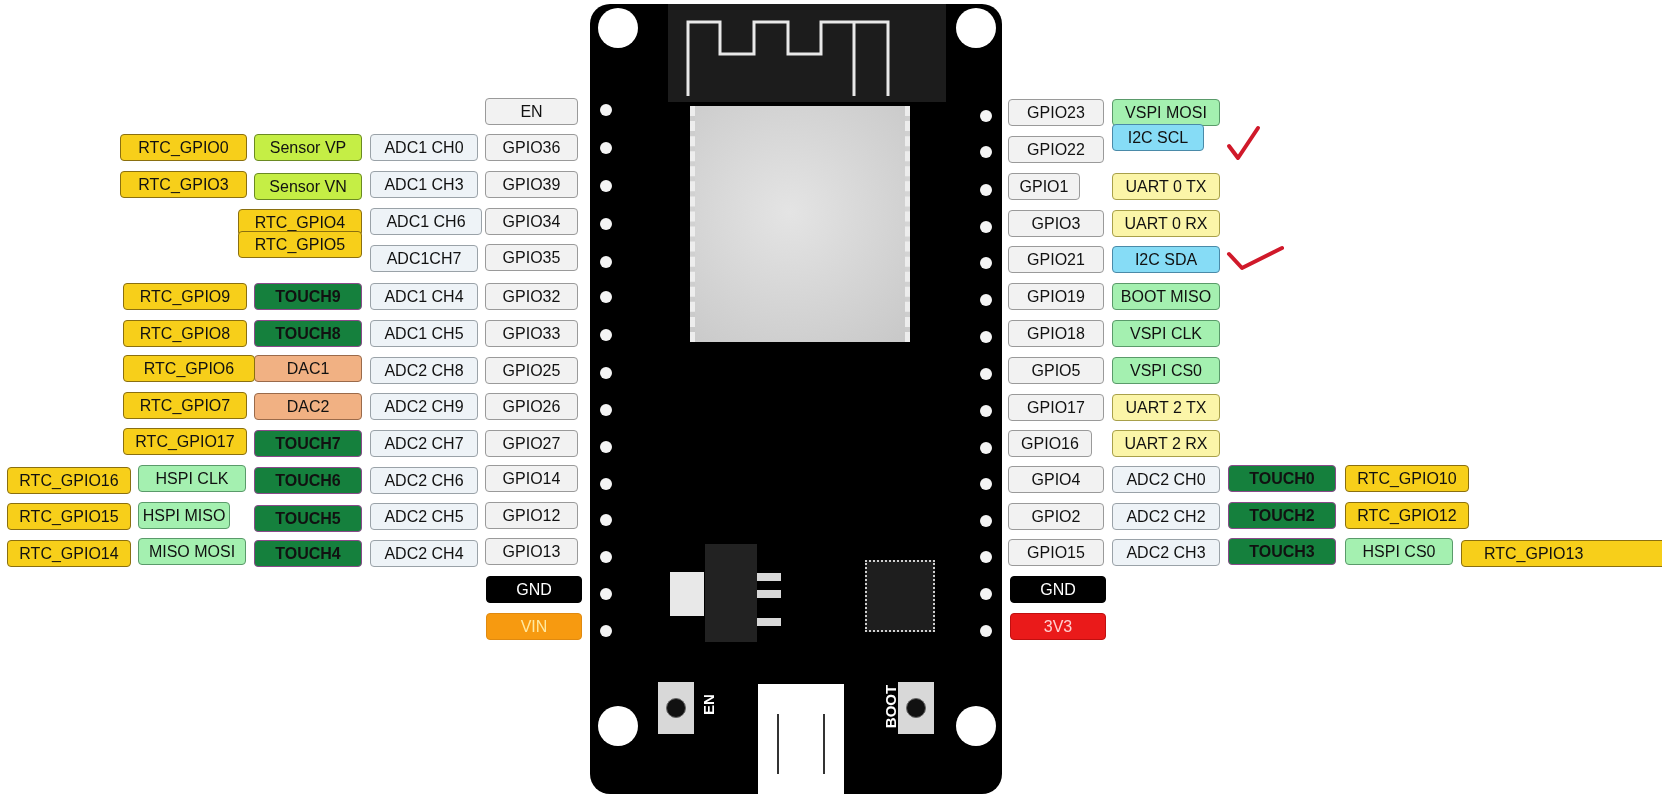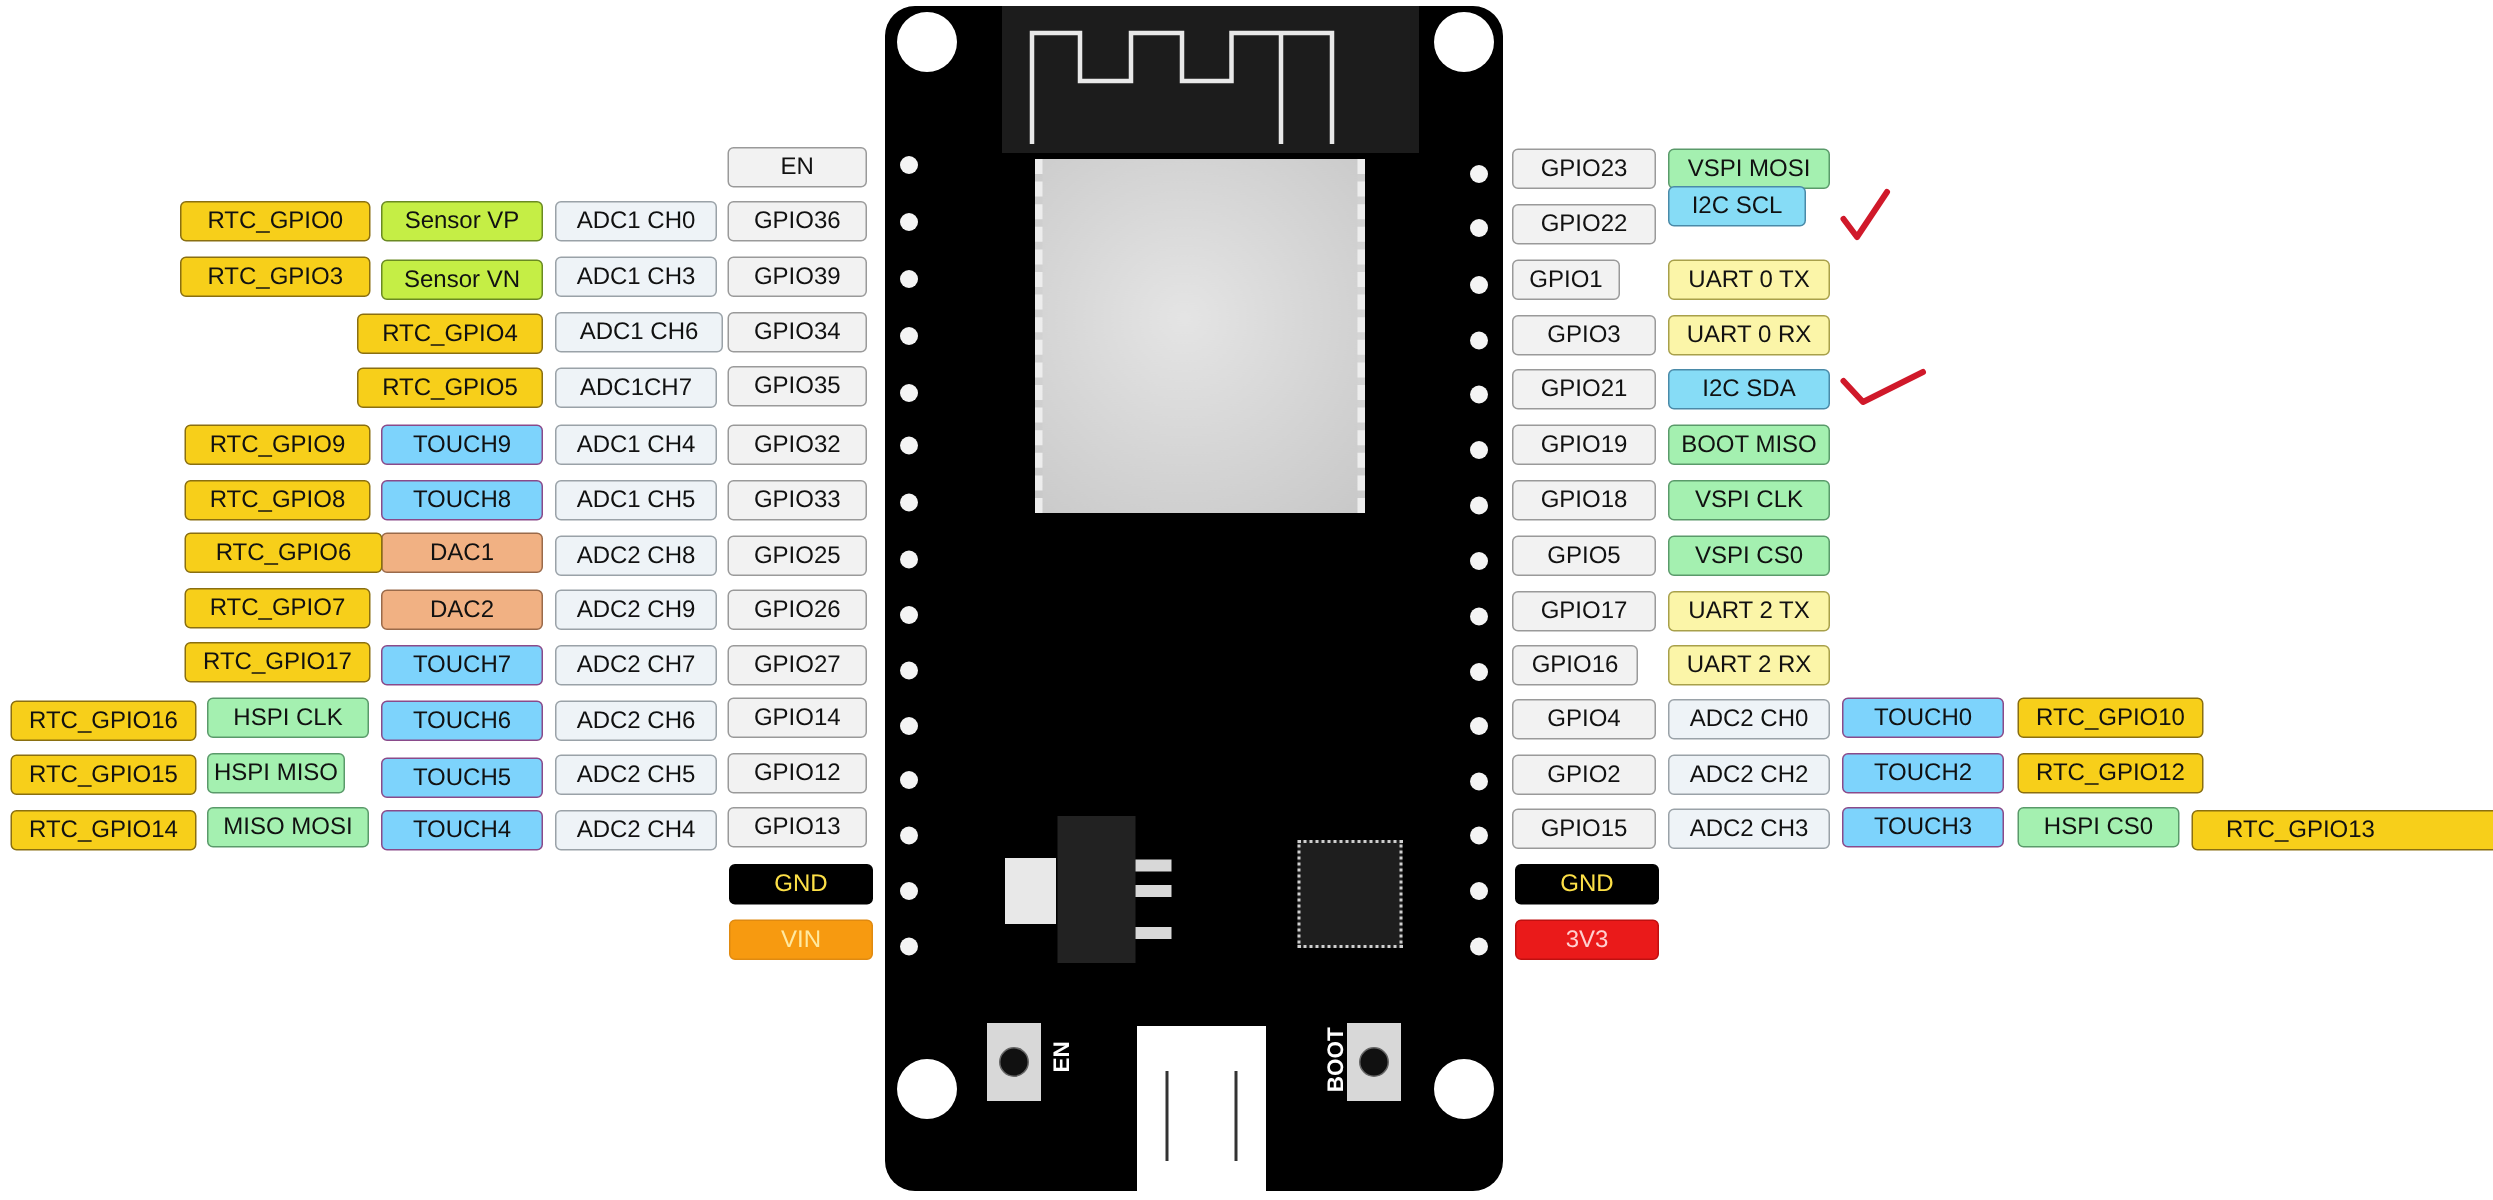--- a/index.html
+++ b/index.html
@@ -6,26 +6,26 @@
   body { width:1662px; height:800px; position:relative; overflow:hidden;
          font-family:"Liberation Sans", "DejaVu Sans", sans-serif; }
   .lbl { position:absolute; height:27px; box-sizing:border-box;
          border:1.5px solid #8a8a8a; border-radius:4px;
          display:flex; align-items:center; justify-content:center;
          font-size:16px; color:#111; white-space:nowrap; overflow:hidden; }
   .c-gpio  { background:#f2f2f2; border-color:#9a9a9a; }
   .c-adc   { background:#eef3f7; border-color:#9aa2a8; }
   .c-rtc   { background:#f7cf1a; border-color:#8a6f10; }
   .c-sens  { background:#c5ee45; border-color:#6a8a22; }
-  .c-touch { background:#7dd3fc; border-color:#8a4a8a; }
+  .c-touch { background:#15803d; border-color:#8a4a8a;font-weight:bold; }
   .c-dac   { background:#f1b183; border-color:#9a6a4a; }
   .c-spi   { background:#a4f0b0; border-color:#5a9a6a; }
   .c-i2c   { background:#86dcf6; border-color:#4a8aa8; }
   .c-uart  { background:#fbf5a8; border-color:#a8a04a; }
-  .c-gnd   { background:#000000; color:#fde047; border-color:#000; }
+  .c-gnd   { background:#000000; color:#ffffff; border-color:#000; }
   .c-vin   { background:#f79a10; color:#ffe9a0; border-color:#e08a10; }
   .c-3v3   { background:#ea1a1a; color:#ffd0d0; border-color:#c01010; }
 
   .board { position:absolute; left:590px; top:4px; width:412px; height:790px;
            background:#000; border-radius:20px; }
   .hole { position:absolute; width:40px; height:40px; border-radius:50%; background:#fff; }
   .pin { position:absolute; width:12px; height:12px; border-radius:50%; background:#f4f4f4; }
   .antenna { position:absolute; left:78px; top:0; width:278px; height:98px; background:#1c1c1c; }
   .chip { position:absolute; left:100px; top:102px; width:220px; height:236px;
           background:radial-gradient(circle at 45% 45%, #e4e4e4, #c8c8c8);
@@ -125,21 +125,21 @@
   <div class="lbl c-adc" style="left:370px;top:171px;width:108px">ADC1 CH3</div>
   <div class="lbl c-sens" style="left:254px;top:173px;width:108px">Sensor VN</div>
   <div class="lbl c-rtc" style="left:120px;top:171px;width:127px">RTC_GPIO3</div>
 
   <div class="lbl c-gpio" style="left:485px;top:208px;width:93px">GPIO34</div>
   <div class="lbl c-adc" style="left:370px;top:208px;width:112px">ADC1 CH6</div>
   <div class="lbl c-rtc" style="left:238px;top:209px;width:124px">RTC_GPIO4</div>
 
   <div class="lbl c-gpio" style="left:485px;top:244px;width:93px">GPIO35</div>
   <div class="lbl c-adc" style="left:370px;top:245px;width:108px">ADC1CH7</div>
-  <div class="lbl c-rtc" style="left:238px;top:245px;width:124px">RTC_GPIO5</div>
+  <div class="lbl c-rtc" style="left:238px;top:231px;width:124px">RTC_GPIO5</div>
 
   <div class="lbl c-gpio" style="left:485px;top:283px;width:93px">GPIO32</div>
   <div class="lbl c-adc" style="left:370px;top:283px;width:108px">ADC1 CH4</div>
   <div class="lbl c-touch" style="left:254px;top:283px;width:108px">TOUCH9</div>
   <div class="lbl c-rtc" style="left:123px;top:283px;width:124px">RTC_GPIO9</div>
 
   <div class="lbl c-gpio" style="left:485px;top:320px;width:93px">GPIO33</div>
   <div class="lbl c-adc" style="left:370px;top:320px;width:108px">ADC1 CH5</div>
   <div class="lbl c-touch" style="left:254px;top:320px;width:108px">TOUCH8</div>
   <div class="lbl c-rtc" style="left:123px;top:320px;width:124px">RTC_GPIO8</div>

